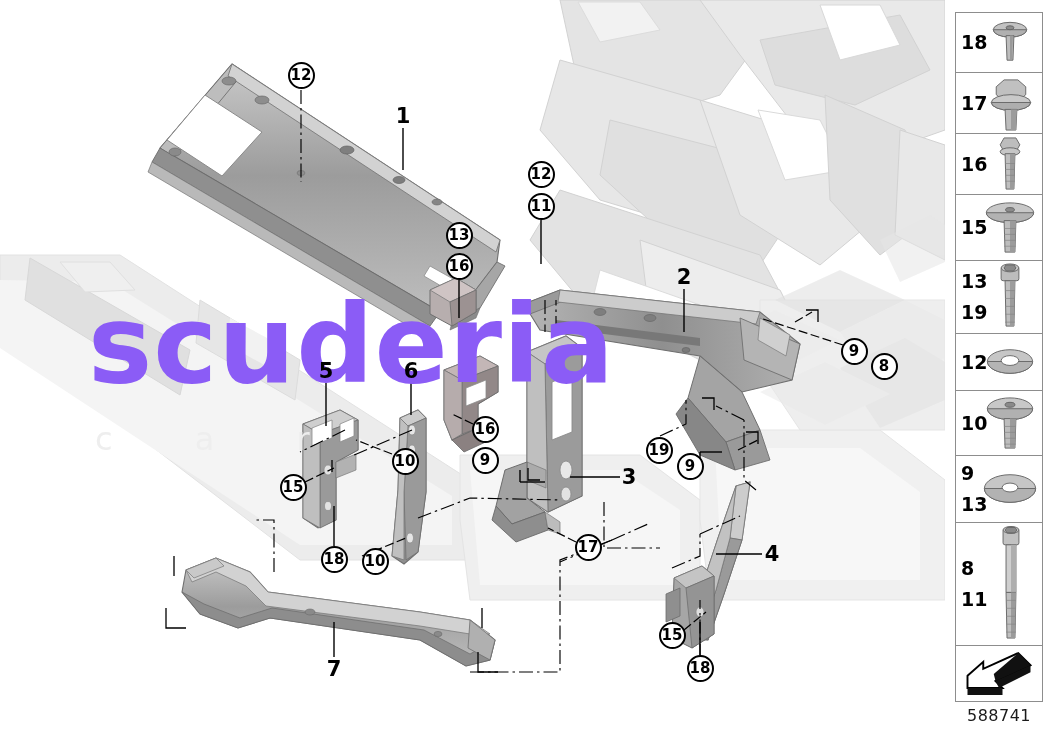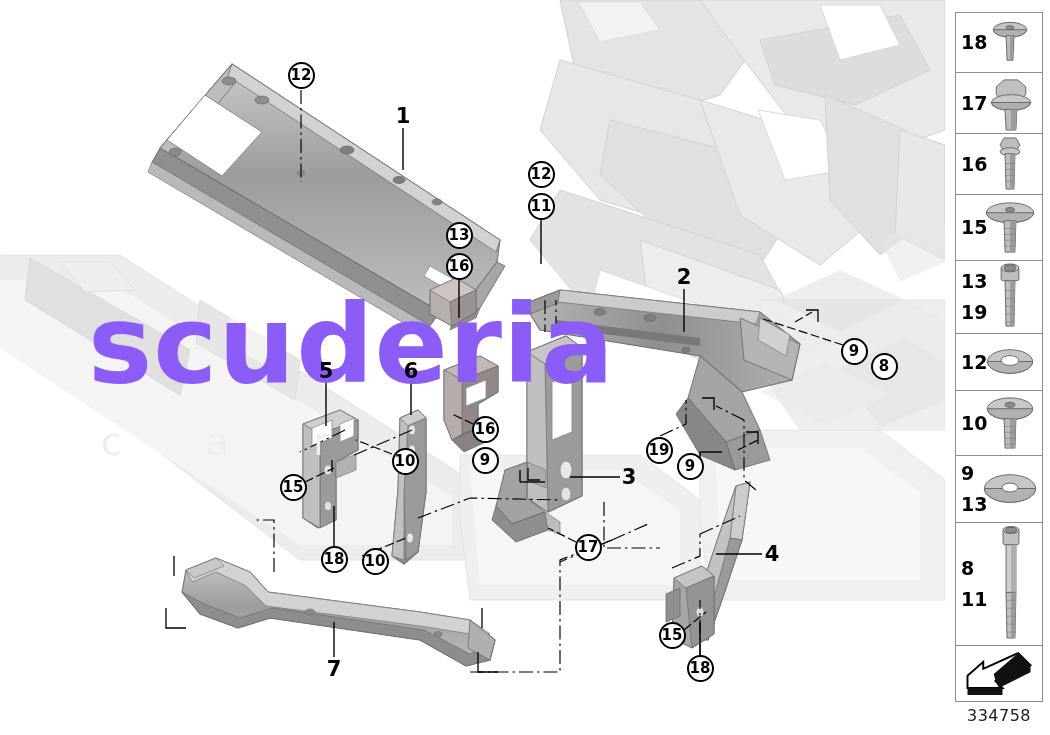--- a/index.html
+++ b/index.html
@@ -39,25 +39,24 @@
   .wm-main {
     left: 88px;
     top: 282px;
     font-size: 108px;
     letter-spacing: 1px;
     color: #8b5cf6;
   }
   .wm-sub {
     left: 95px;
     top: 420px;
-    font-size: 38px;
+    font-size: 32px;
     letter-spacing: 36px;
     color: #eeeeee;
     font-weight: 400;
-    margin-left: 6px;
   }
 
   
   .callout {
     position: absolute;
     width: 27px;
     height: 27px;
     margin-left: -13.5px;
     margin-top: -13.5px;
     border: 2px solid #000;
@@ -577,15 +576,15 @@
         <div class="legend-art" style="right: 8px; width: 70px;">
           <svg viewBox="0 0 80 57">
             <path d="M4,30 L22,14 L22,22 L62,4 L76,18 L36,36 L44,44 L4,44 Z" fill="#ffffff" stroke="#000" stroke-width="2.2" stroke-linejoin="miter"></path>
             <path d="M62,4 L76,18 L36,36 L34,28 Z" fill="#111111"></path>
             <path d="M4,44 L44,44 L44,52 L4,52 Z" fill="#111111"></path>
             <path d="M36,36 L76,18 L76,26 L40,44 Z" fill="#111111"></path>
           </svg>
         </div>
       </div>
     </div>
-  <div id="partnumber">334758</div>
+  <div id="partnumber">588741</div>
 
 </div>
 
 </body></html>

